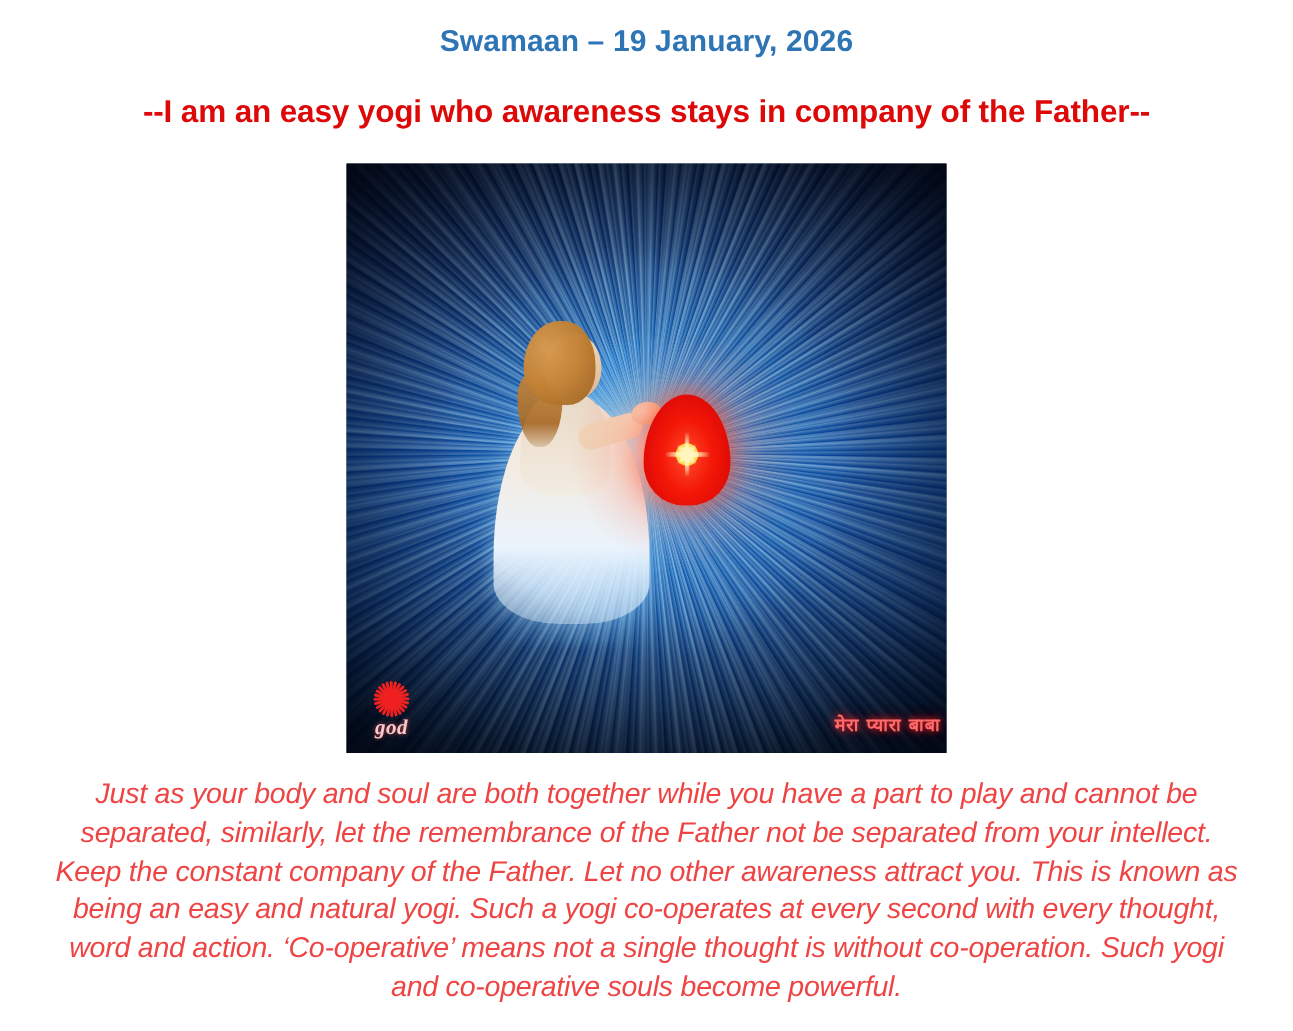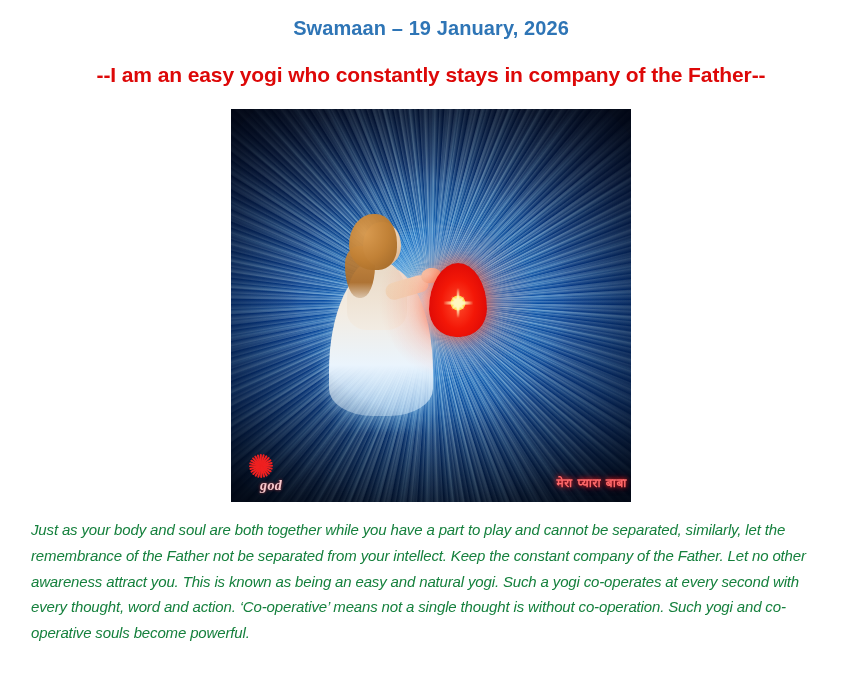--- a/index.html
+++ b/index.html
@@ -288,21 +288,21 @@
     background: radial-gradient(circle, #ffffff 0%, #fff4b0 38%, #ffd23a 68%, rgba(255,170,20,0.0) 100%);
   }
 
   
   .logo {
     position: absolute;
     left: 9px;
     bottom: 8px;
     width: 42px;
     height: 40px;
-    text-align: right;
+    text-align: center;
   }
   .logo-burst {
     position: relative;
     width: 24px;
     height: 24px;
     margin: 0 auto 1px auto;
   }
   .logo-burst .lray {
     position: absolute;
     left: 50%;
@@ -348,37 +348,37 @@
     letter-spacing: 0.6px;
     white-space: nowrap;
   }
 
   
   .body-text {
     position: absolute;
     left: 31px;
     top: 517px;
     width: 800px;
-    text-align: left;
+    text-align: center;
     font-family: "Liberation Sans", sans-serif;
     font-style: italic;
-    font-size: 15px;
+    font-size: 19px;
     line-height: 25.8px;
-    color: #15803d;
+    color: #ef4444;
     letter-spacing: -0.15px;
   }
 </style>
 </head>
 <body>
 
 <div class="page">
 
   <div class="title">Swamaan – 19 January, 2026</div>
 
-  <div class="subtitle">--I am an easy yogi who constantly stays in company of the Father--</div>
+  <div class="subtitle">--I am an easy yogi who awareness stays in company of the Father--</div>
 
   <div class="picture-frame">
     <div class="pic-bg2"></div>
     <div class="pic-bg"></div>
     <div class="pic-glow-outer"></div>
     <div class="pic-rays"></div>
     <div class="pic-rays fine"></div>
     <div class="pic-core"></div>
 
     <div class="girl">

